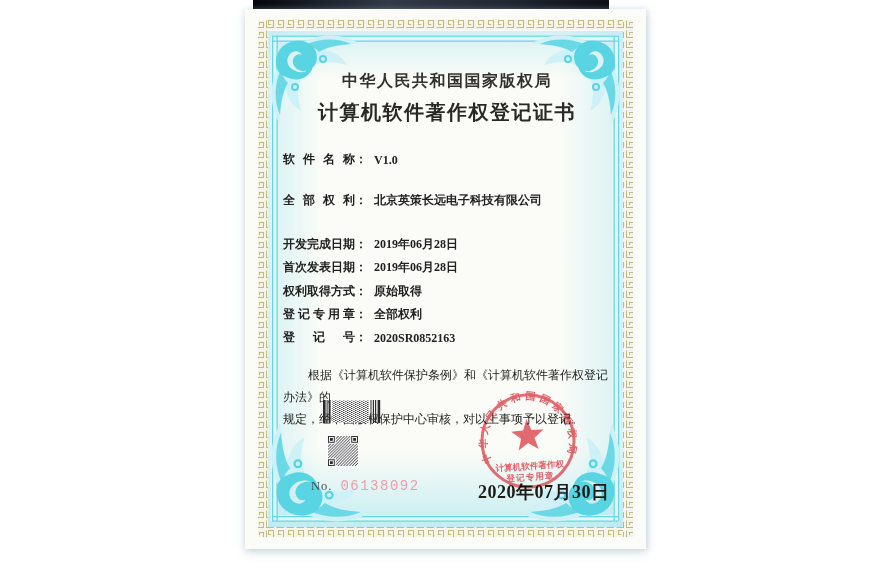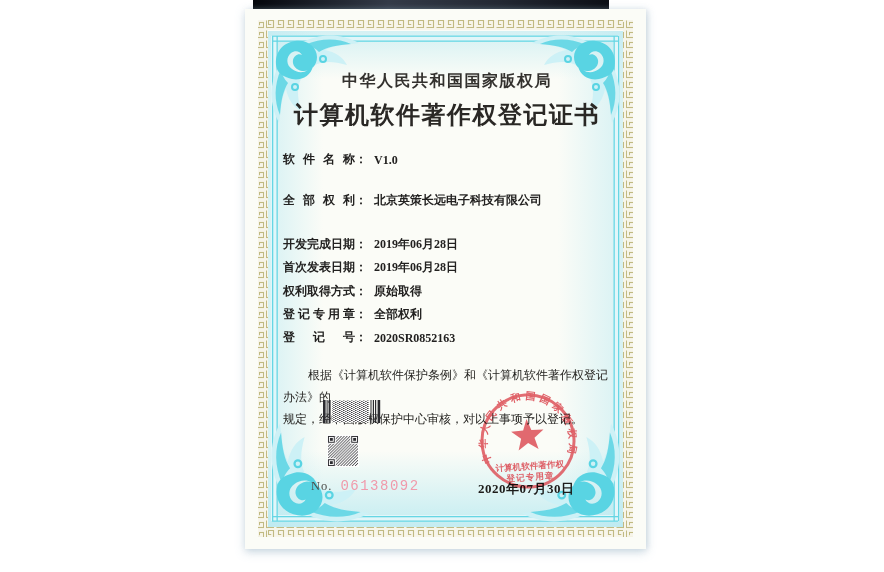--- a/index.html
+++ b/index.html
@@ -11,39 +11,39 @@
     box-shadow:0 3px 9px rgba(140,170,190,.45),2px 0 5px rgba(160,180,195,.25);}
   .inner-tint{position:absolute;left:23px;top:22px;right:23px;bottom:22px;
     background:
       linear-gradient(90deg,rgba(186,233,241,.55),rgba(255,255,255,0) 55px,rgba(255,255,255,0) 290px,rgba(186,233,241,.55)),
       linear-gradient(180deg,rgba(186,233,241,.6),rgba(255,255,255,0) 48px,rgba(255,255,255,0) 420px,rgba(166,228,238,.65));}
   .deco{position:absolute;left:0;top:0;z-index:2;}
   .content{position:absolute;left:0;top:0;width:401px;height:540px;z-index:3;color:#222120;}
   .authority{position:absolute;left:38px;top:62px;width:328px;text-align:center;
     font-size:16px;font-weight:600;letter-spacing:1.5px;color:#33312e;}
   .cert-title{position:absolute;left:30px;top:90px;width:344px;text-align:center;
-    font-size:24px;font-weight:bold;letter-spacing:1.5px;color:#2a2825;}
+    font-size:20px;font-weight:bold;letter-spacing:1.5px;color:#2a2825;}
   .certno{position:absolute;left:38px;top:123px;width:326px;text-align:right;
     font-size:10px;color:#33322f;}
   .certno .v{margin-left:9px;}
   .frow{position:absolute;left:38px;font-size:12px;font-weight:600;display:flex;align-items:flex-end;white-space:nowrap;}
   .flabel{display:inline-block;width:72px;text-align:justify;text-align-last:justify;}
   .fvalue{margin-left:7px;}
   .fvalue .ver{margin-top:4px;}
   .statement{position:absolute;left:38px;top:343px;width:330px;font-size:12px;
     line-height:22px;color:#262522;font-weight:500;font-family:Liberation Serif, serif;}
   .statement .l1{display:block;text-indent:25px;}
   .statement .l2{display:block;}
   .barcode{position:absolute;left:78px;top:391px;}
   .qrcode{position:absolute;left:82px;top:426px;}
   .serial{position:absolute;left:66px;top:469px;font-size:12.5px;white-space:nowrap;}
   .serial .no{color:#4c4b49;letter-spacing:1px;}
   .serial .digits{color:#f09aab;font-family:"Liberation Mono","DejaVu Sans Mono",monospace;
     letter-spacing:1.5px;margin-left:8px;font-size:14px;}
-  .issue-date{position:absolute;left:233px;top:471px;font-size:13px;font-weight:bold;color:#1d1c1a;letter-spacing:.5px;}
+  .issue-date{position:absolute;left:233px;top:471px;font-size:18px;font-weight:bold;color:#1d1c1a;letter-spacing:.5px;}
   .seal{position:absolute;left:221px;top:370px;z-index:4;mix-blend-mode:multiply;opacity:.9;}
 </style>
 </head>
 <body>
 
 <div class="stage">
   <div class="photo-edge"></div>
 
   <div class="paper">
     <div class="inner-tint"></div>

